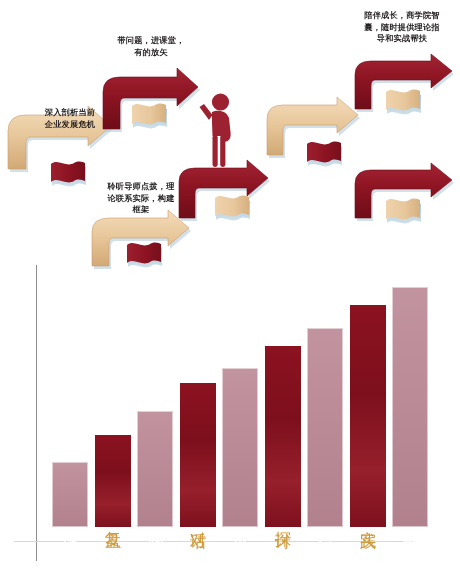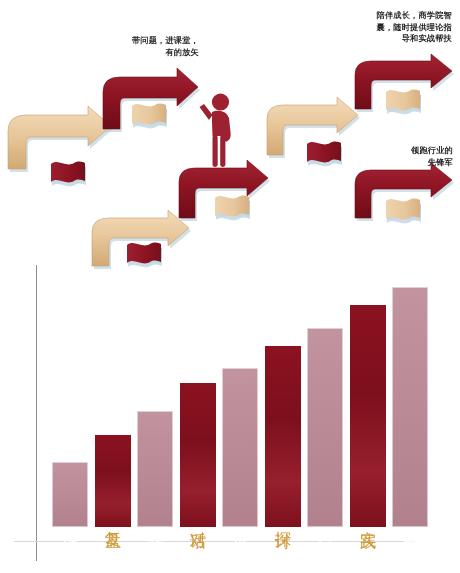--- a/index.html
+++ b/index.html
@@ -17,21 +17,21 @@
   .flow{position:absolute;left:0;top:0;width:460px;height:262px;}
 
   .note{
     position:absolute;
     color:#231f20;
     font-size:8.2px;
     line-height:11.5px;
     letter-spacing:.2px;
     font-weight:bold;
     white-space:pre-line;
-    text-align:right;
+    text-align:center;
   }
 
   .arrow,.flag,.person{position:absolute;}
   .arrow svg,.flag svg,.person svg{display:block;overflow:visible;}
 
   
   .chart{position:absolute;left:0;top:255px;width:460px;height:318px;}
   .axis-y{
     position:absolute;left:36px;top:10px;width:1px;height:296px;
     background:#8d8d8d;
@@ -207,32 +207,35 @@
     <div class="person" style="left:196px;top:92px;">
       <svg width="42" height="78" viewBox="0 0 42 78">
         <circle cx="24.5" cy="10" r="8.6" fill="#9d2231"></circle>
         <path d="M16 20 C22 17 31 19 33 26 L34.5 40 C35.5 47 32 50 28.5 49.5 L28.5 44 L16.5 44 L16 30 Z" fill="#9d2231"></path>
         <path d="M16.5 23 L8 12 L3.5 15 L13 28 Z" fill="#9d2231"></path>
         <rect x="16.5" y="43" width="5.2" height="32" rx="2.4" fill="#9d2231"></rect>
         <rect x="24.2" y="43" width="5.2" height="32" rx="2.4" fill="#9d2231"></rect>
       </svg>
     </div>
 
+    <div class="note" style="left:27px;top:107px;width:86px;">深入剖析当前
+企业发展危机</div>
 
     <div class="note" style="left:103px;top:35px;width:96px;">带问题，进课堂，
 有的放矢</div>
 
+    <div class="note" style="left:95px;top:181px;width:92px;">聆听导师点拨，理
+论联系实际，构建
+框架</div>
 
 
     <div class="note" style="left:352px;top:10px;width:100px;">陪伴成长，商学院智
 囊，随时提供理论指
 导和实战帮扶</div>
 
-    <div class="note" style="left:373px;top:145px;width:80px;">领跑行业的
-先锋军</div>
   </div>
 
   <div class="chart">
     <div class="axis-y"></div>
     <div class="axis-x"></div>
     <div class="bars" id="bars">
         <div class="bar light" style="left: 52px; width: 36px; height: 64.6154px;">
           <span class="bar-label">理论</span>
         </div>
         <div class="bar dark" style="left: 94.5px; width: 36px; height: 92.3077px;">

